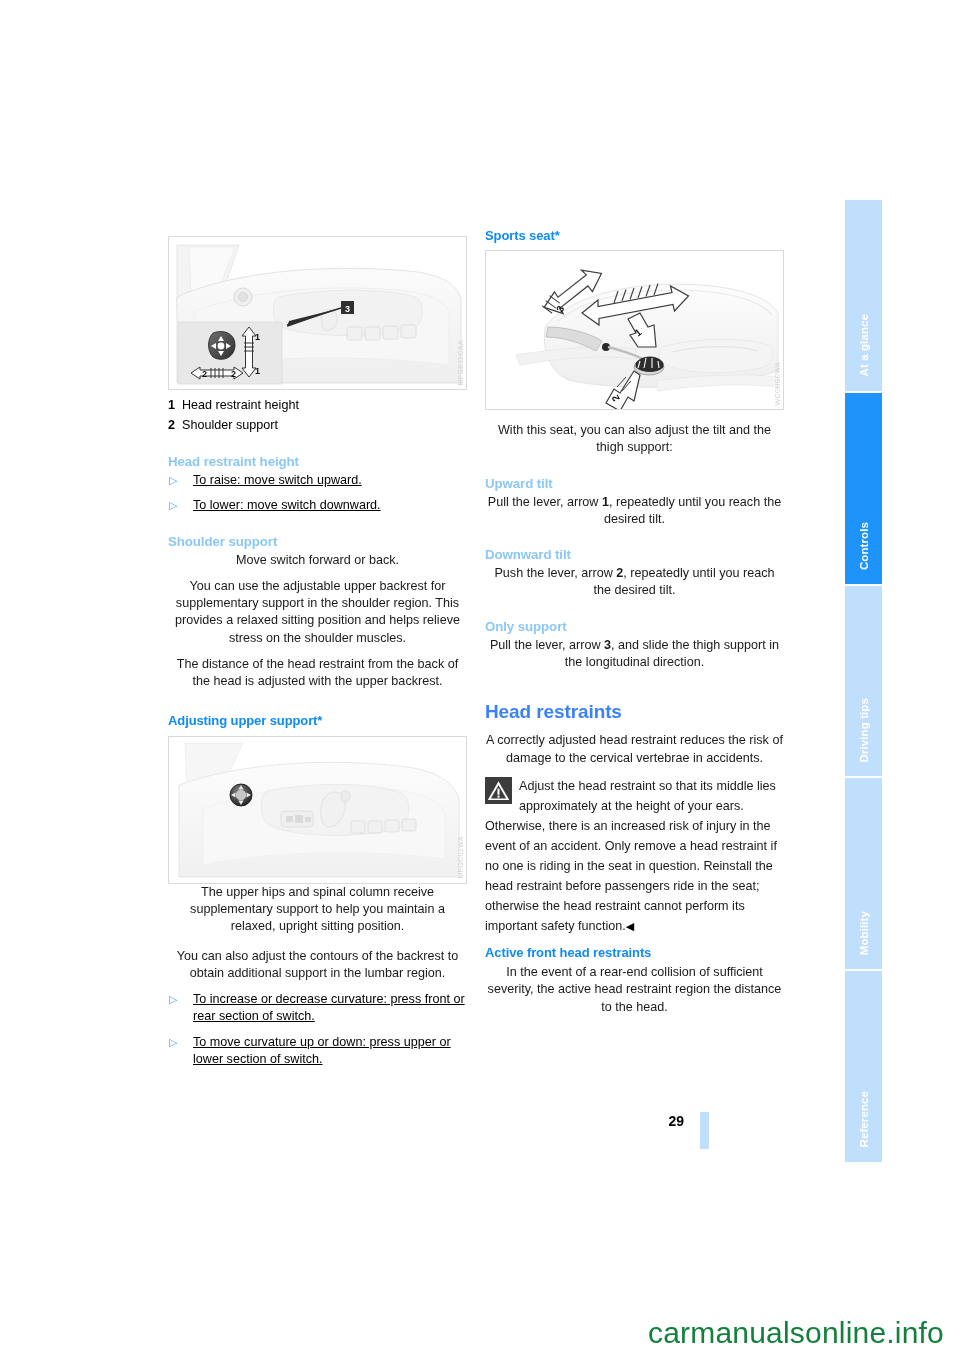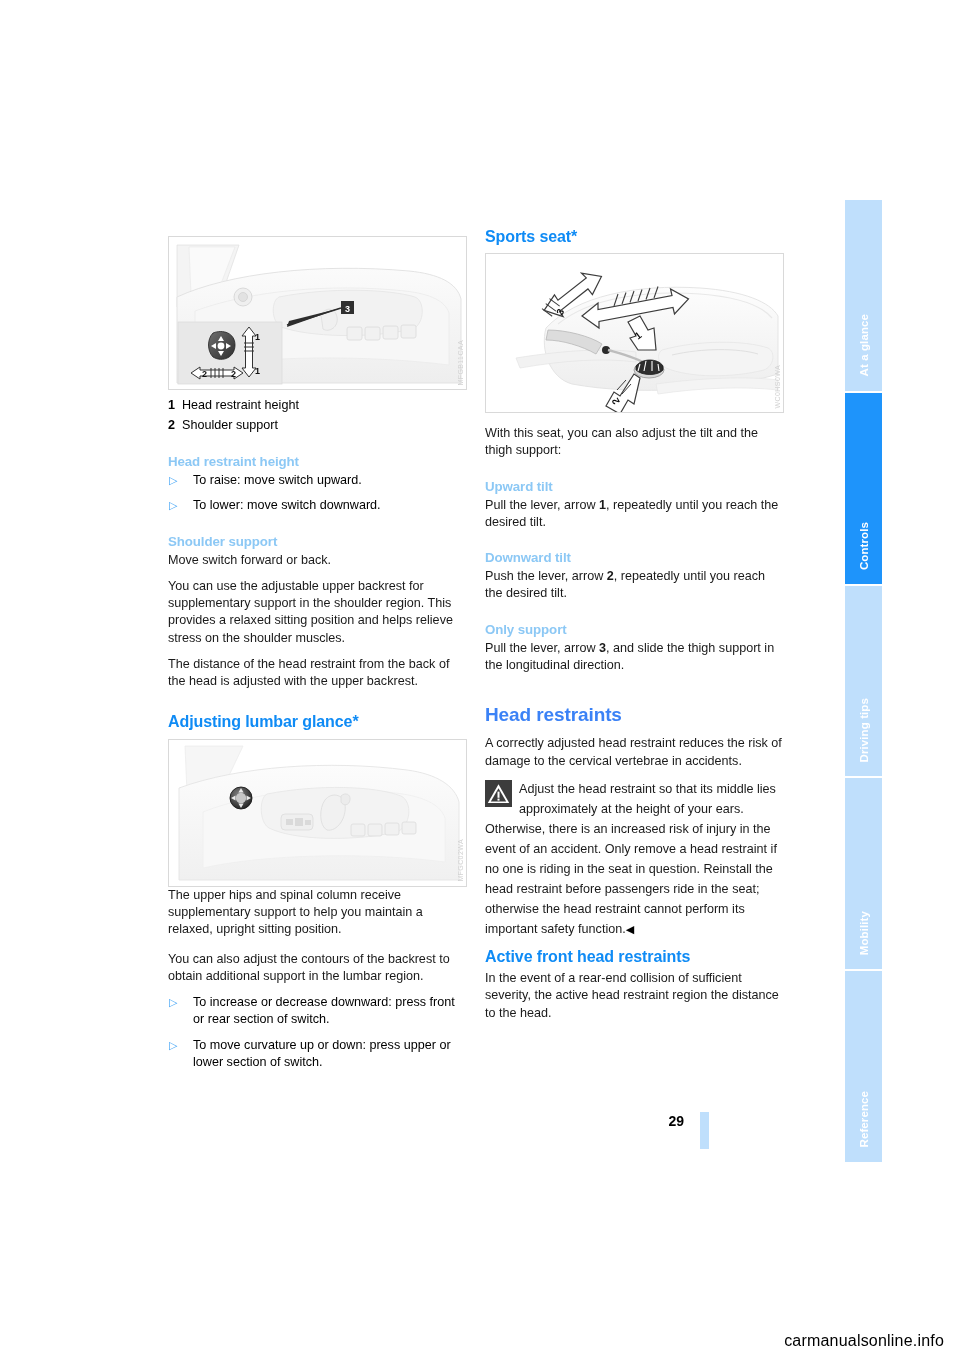--- a/index.html
+++ b/index.html
@@ -89,37 +89,38 @@
   
   .h1 {
     color: #3b82f6;
     font-size: 19px;
     font-weight: bold;
     margin: 30px 0 9px 0;
     letter-spacing: -0.1px;
   }
   .h2 {
     color: #0f8bf5;
-    font-size: 16px;
+    font-size: 13px;
     font-weight: bold;
     margin: 22px 0 4px 0;
     letter-spacing: -0.1px;
   }
   .h3 {
     color: #8cc8f5;
     font-size: 13.3px;
     font-weight: bold;
     margin: 19px 0 3px 0;
     letter-spacing: -0.1px;
   }
   p.body {
     font-size: 12.6px;
     line-height: 17.3px;
     margin: 0 0 9px 0;
     color: #1a1a1a;
+    text-align: center;
   }
 
   
   .legend { margin: 5px 0 0 0; }
   .legend-row {
     display: flex;
     font-size: 12.6px;
     line-height: 20px;
   }
   .legend-num {
@@ -142,21 +143,21 @@
     margin-bottom: 8px;
   }
   ul.bullets li:last-child { margin-bottom: 0; }
   .bullet-mark {
     flex: 0 0 24px;
     color: #3aa0f5;
     font-size: 11px;
     line-height: 17.3px;
     padding-left: 1px;
   }
-  .bullet-txt { flex: 1 1 auto; }
+  .bullet-txt { flex: 1 1 auto; text-decoration: underline; }
 
   
   .warning {
     font-size: 12.6px;
     line-height: 20px;
     margin: 2px 0 0 0;
     color: #1a1a1a;
   }
   .warn-icon {
     float: left;
@@ -200,22 +201,22 @@
     text-align: center;
     font-size: 11.4px;
     color: #1a1a1a;
   }
 
   
   #watermark {
     position: absolute;
     right: 16px;
     bottom: 8px;
-    font-size: 16px;
-    color: #000000;
+    font-size: 30px;
+    color: #15803d;
     letter-spacing: 0.2px;
   }
 </style>
 </head>
 <body>
 
 <div id="page">
 
   <div id="tab-rail">
     <div class="tab">
@@ -334,21 +335,21 @@
         <span class="bullet-mark">▷</span>
         <span class="bullet-txt">To lower: move switch downward.</span>
       </li>
     </ul>
 
     <div class="h3">Shoulder support</div>
     <p class="body">Move switch forward or back.</p>
     <p class="body">You can use the adjustable upper backrest for supplementary support in the shoulder region. This provides a relaxed sitting position and helps relieve stress on the shoulder muscles.</p>
     <p class="body">The distance of the head restraint from the back of the head is adjusted with the upper backrest.</p>
 
-    <div class="h2">Adjusting lumbar glance*</div>
+    <div class="h2">Adjusting upper support*</div>
 
     <div class="figure" style="height:146px; margin-top:8px;">
       <svg width="297" height="146" viewBox="0 0 297 146">
         <defs>
           <linearGradient id="gB" x1="0" y1="0" x2="0" y2="1">
             <stop offset="0%" stop-color="#fcfcfc"></stop>
               <stop offset="100%" stop-color="#f0f0f0"></stop>
           </linearGradient>
           <radialGradient id="gKnob2" cx="40%" cy="35%" r="70%">
             <stop offset="0%" stop-color="#858585"></stop>
@@ -392,21 +393,21 @@
       </svg>
       <span class="fig-credit">MFGC02WA</span>
     </div>
 
     <p class="body">The upper hips and spinal column receive supplementary support to help you maintain a relaxed, upright sitting position.</p>
     <p class="body" style="margin-top:12px;">You can also adjust the contours of the backrest to obtain additional support in the lumbar region.</p>
 
     <ul class="bullets" style="margin-top:6px;">
       <li>
         <span class="bullet-mark">▷</span>
-        <span class="bullet-txt">To increase or decrease downward: press front or rear section of switch.</span>
+        <span class="bullet-txt">To increase or decrease curvature: press front or rear section of switch.</span>
       </li>
       <li>
         <span class="bullet-mark">▷</span>
         <span class="bullet-txt">To move curvature up or down: press upper or lower section of switch.</span>
       </li>
     </ul>
   </div>
 
   <div class="col" id="col-right">
 

